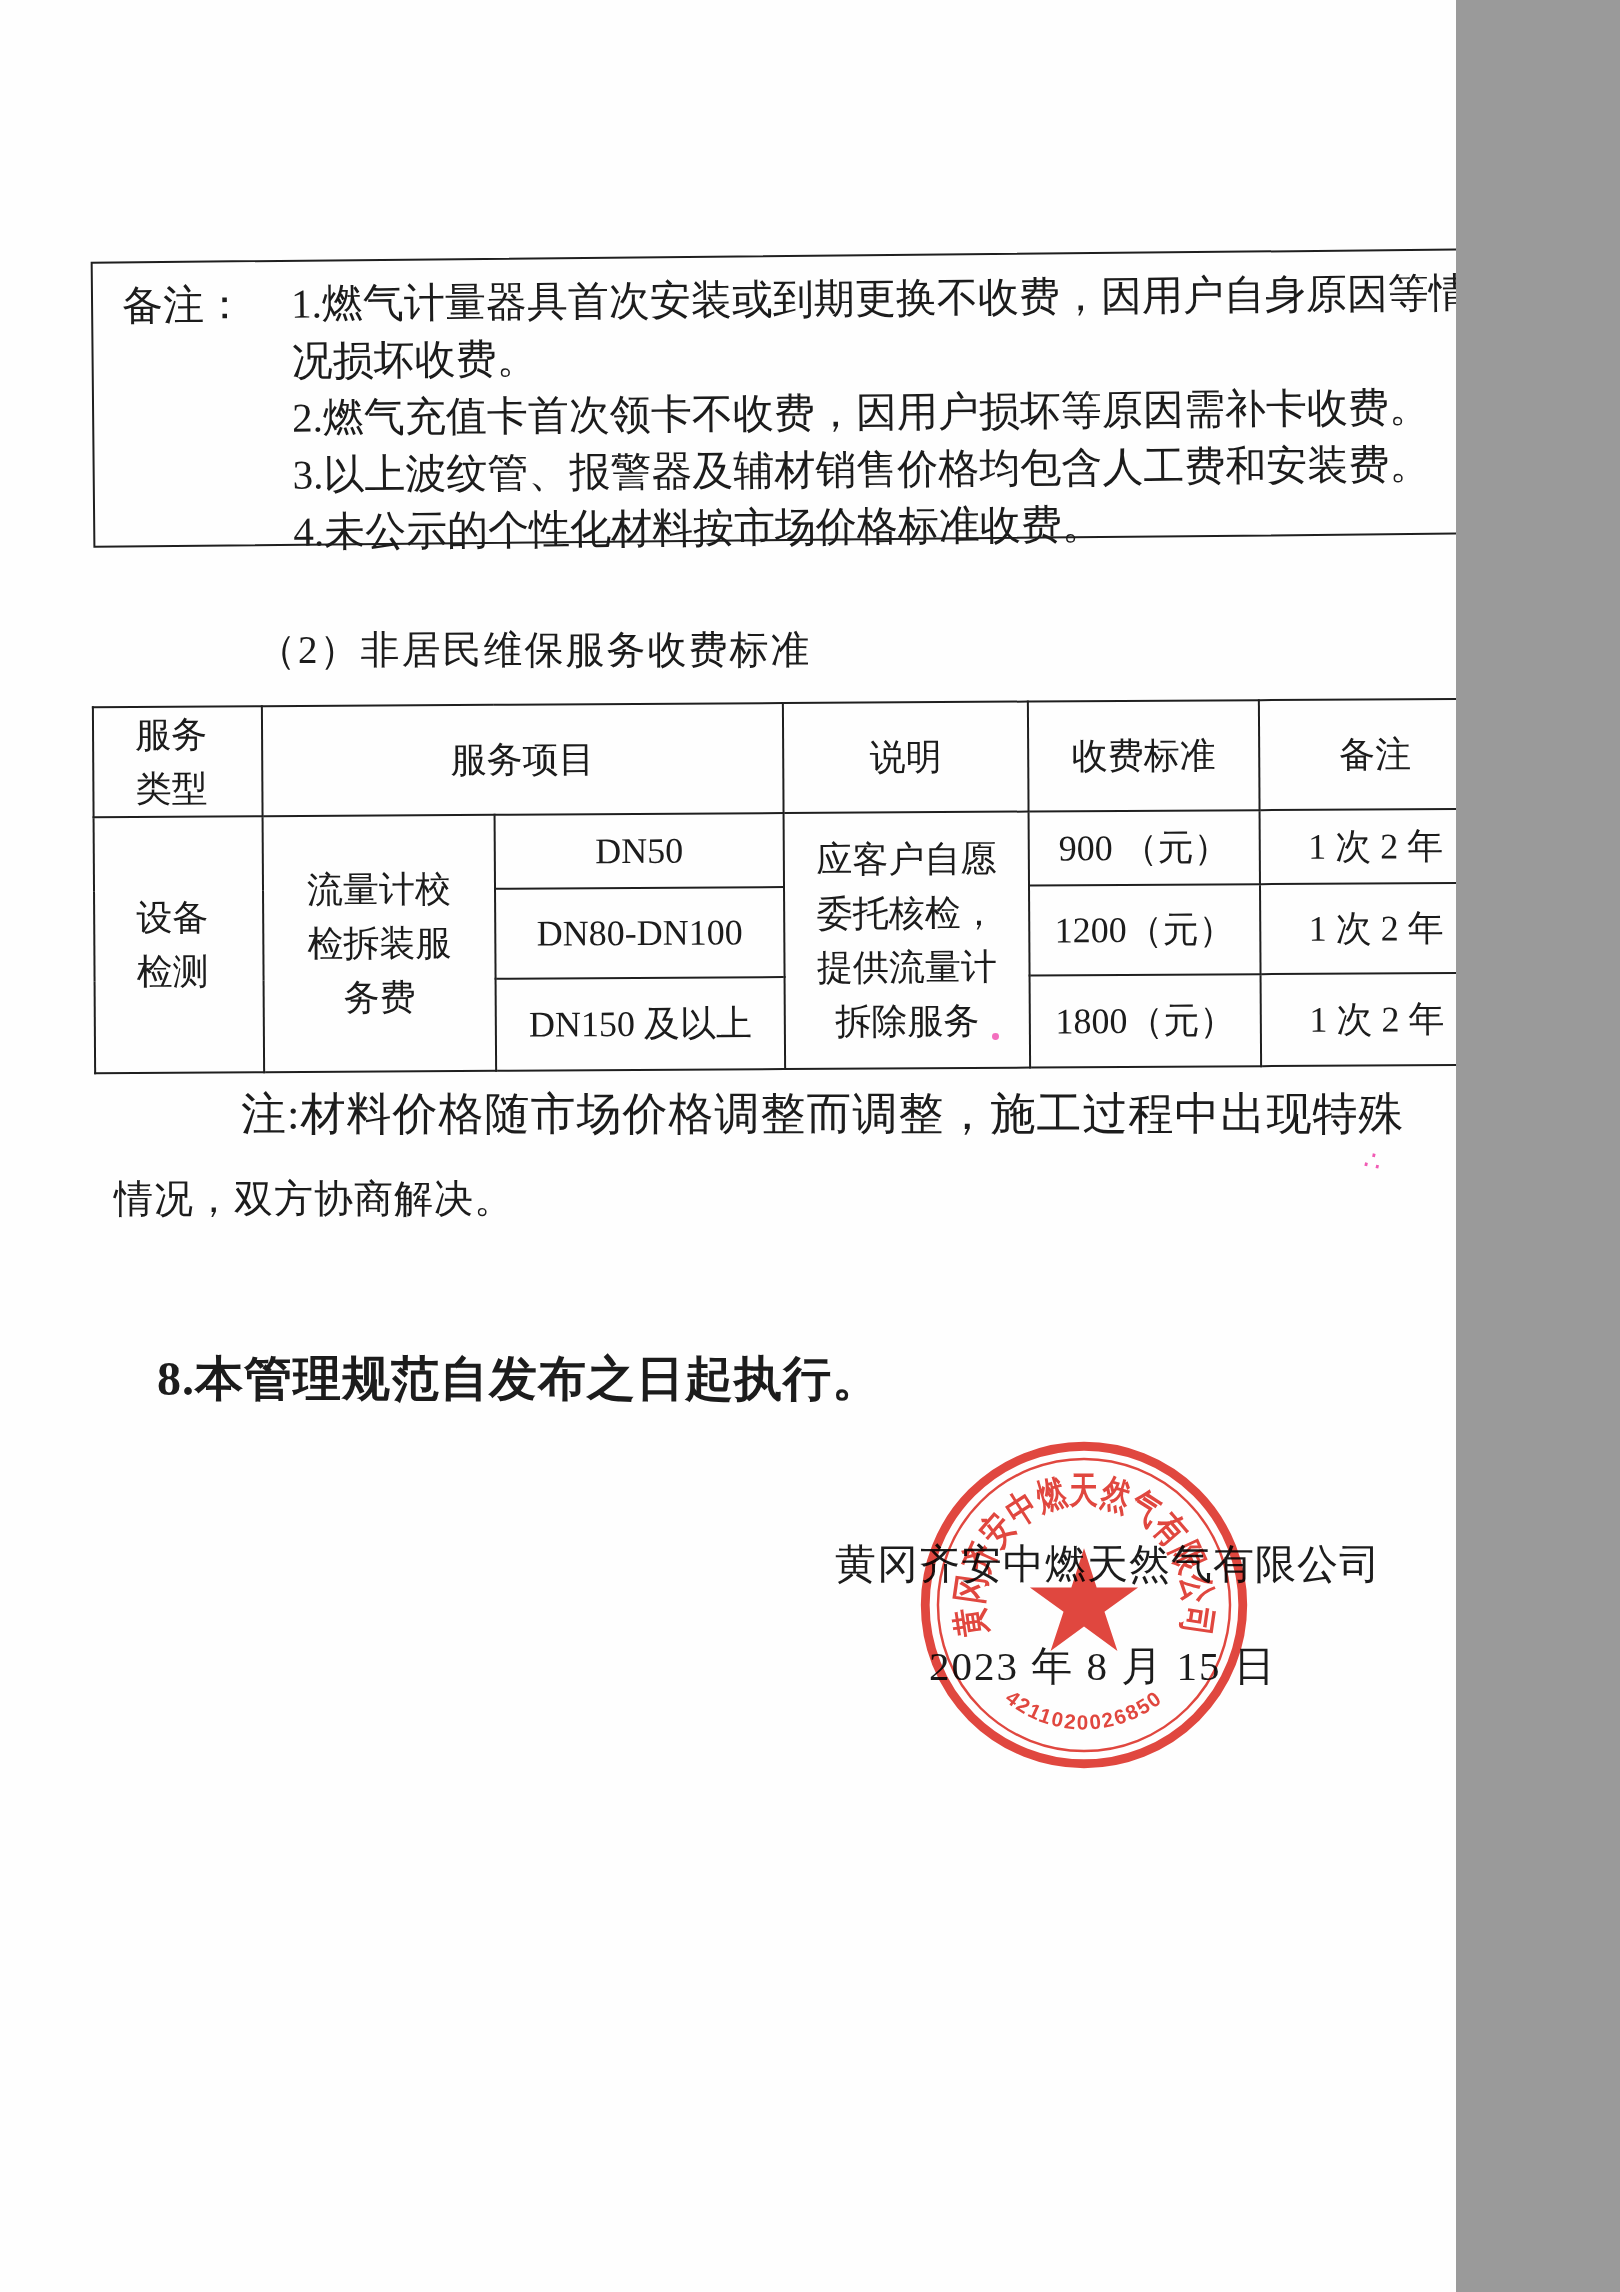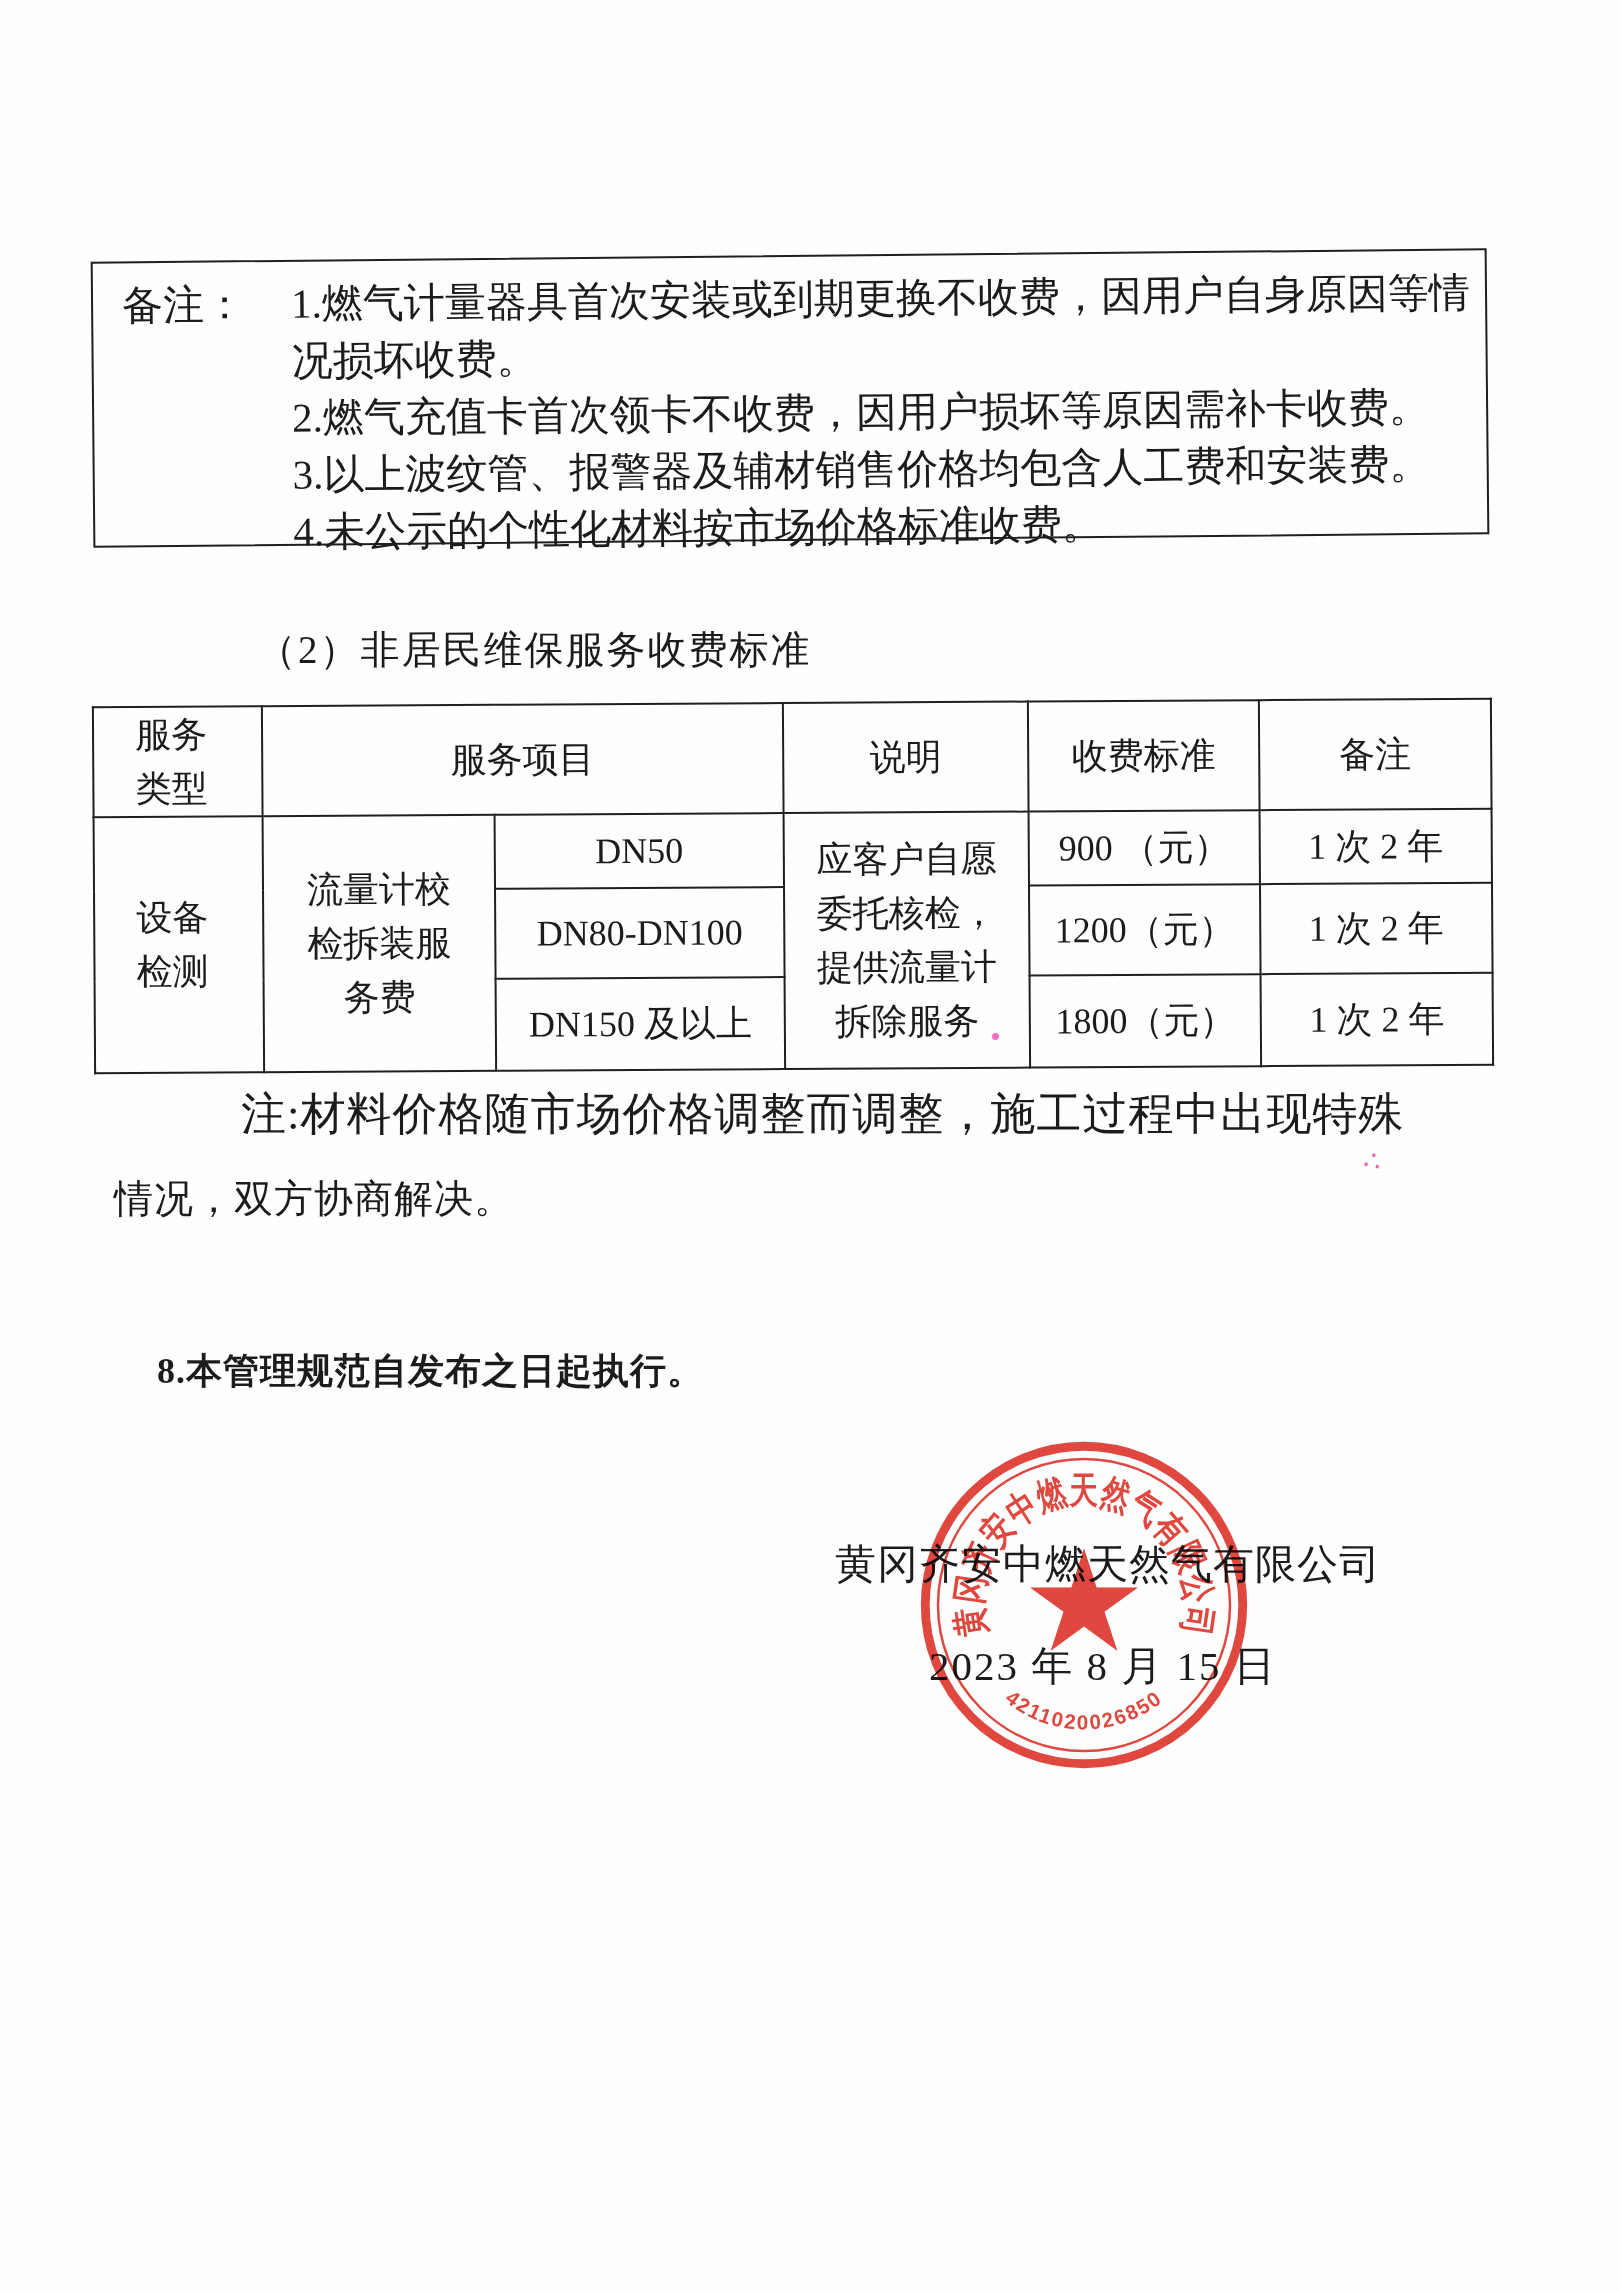--- a/index.html
+++ b/index.html
@@ -1,18 +1,18 @@
 <!DOCTYPE html>
 <html><head>
 <meta charset="utf-8">
 <style>
   html,body{margin:0;padding:0;background:#9a9a9a;}
   .page{
     position:relative;
-    width:1620px;height:2293px;
+    width:1456px;height:2293px;
     background:#fefefe;
     font-family:"Liberation Serif","DejaVu Serif",serif;
     color:#1c1c1c;
     overflow:hidden;
   }
   .abs{position:absolute;}
 
   
   .remarks-box{
     left:92px;top:255px;width:1396px;height:286px;
@@ -50,21 +50,21 @@
   .wrap2{display:inline-block;width:2.35em;line-height:1.5;text-align:left;}
   .wrap4{display:inline-block;width:4.35em;line-height:1.5;}
   .wrap5{display:inline-block;width:5.2em;line-height:1.5;text-align:center;}
   td.cell-left{text-align:left;padding-left:15.7px;}
   td.cell-remark{text-align:left;padding-left:29px;}
 
   
   .note-line1{left:241px;top:1084px;font-size:45px;letter-spacing:1px;}
   .note-line2{left:114px;top:1172px;font-size:39px;letter-spacing:1px;}
   .para-7{left:157px;top:1253px;font-size:40px;font-weight:600;letter-spacing:1px;}
-  .para-8{left:157px;top:1347px;font-size:36px;font-weight:600;letter-spacing:1px;}
+  .para-8{left:157px;top:1347px;font-size:48px;font-weight:600;letter-spacing:1px;}
 
   
   .sig-company{left:835px;top:1537px;font-size:41px;letter-spacing:1px;}
   .sig-date{left:929px;top:1639px;font-size:41px;letter-spacing:2px;}
 
   
   .seal{left:888px;top:1409px;mix-blend-mode:multiply;opacity:0.92;}
   .seal text{fill:#df372e;}
 
   

